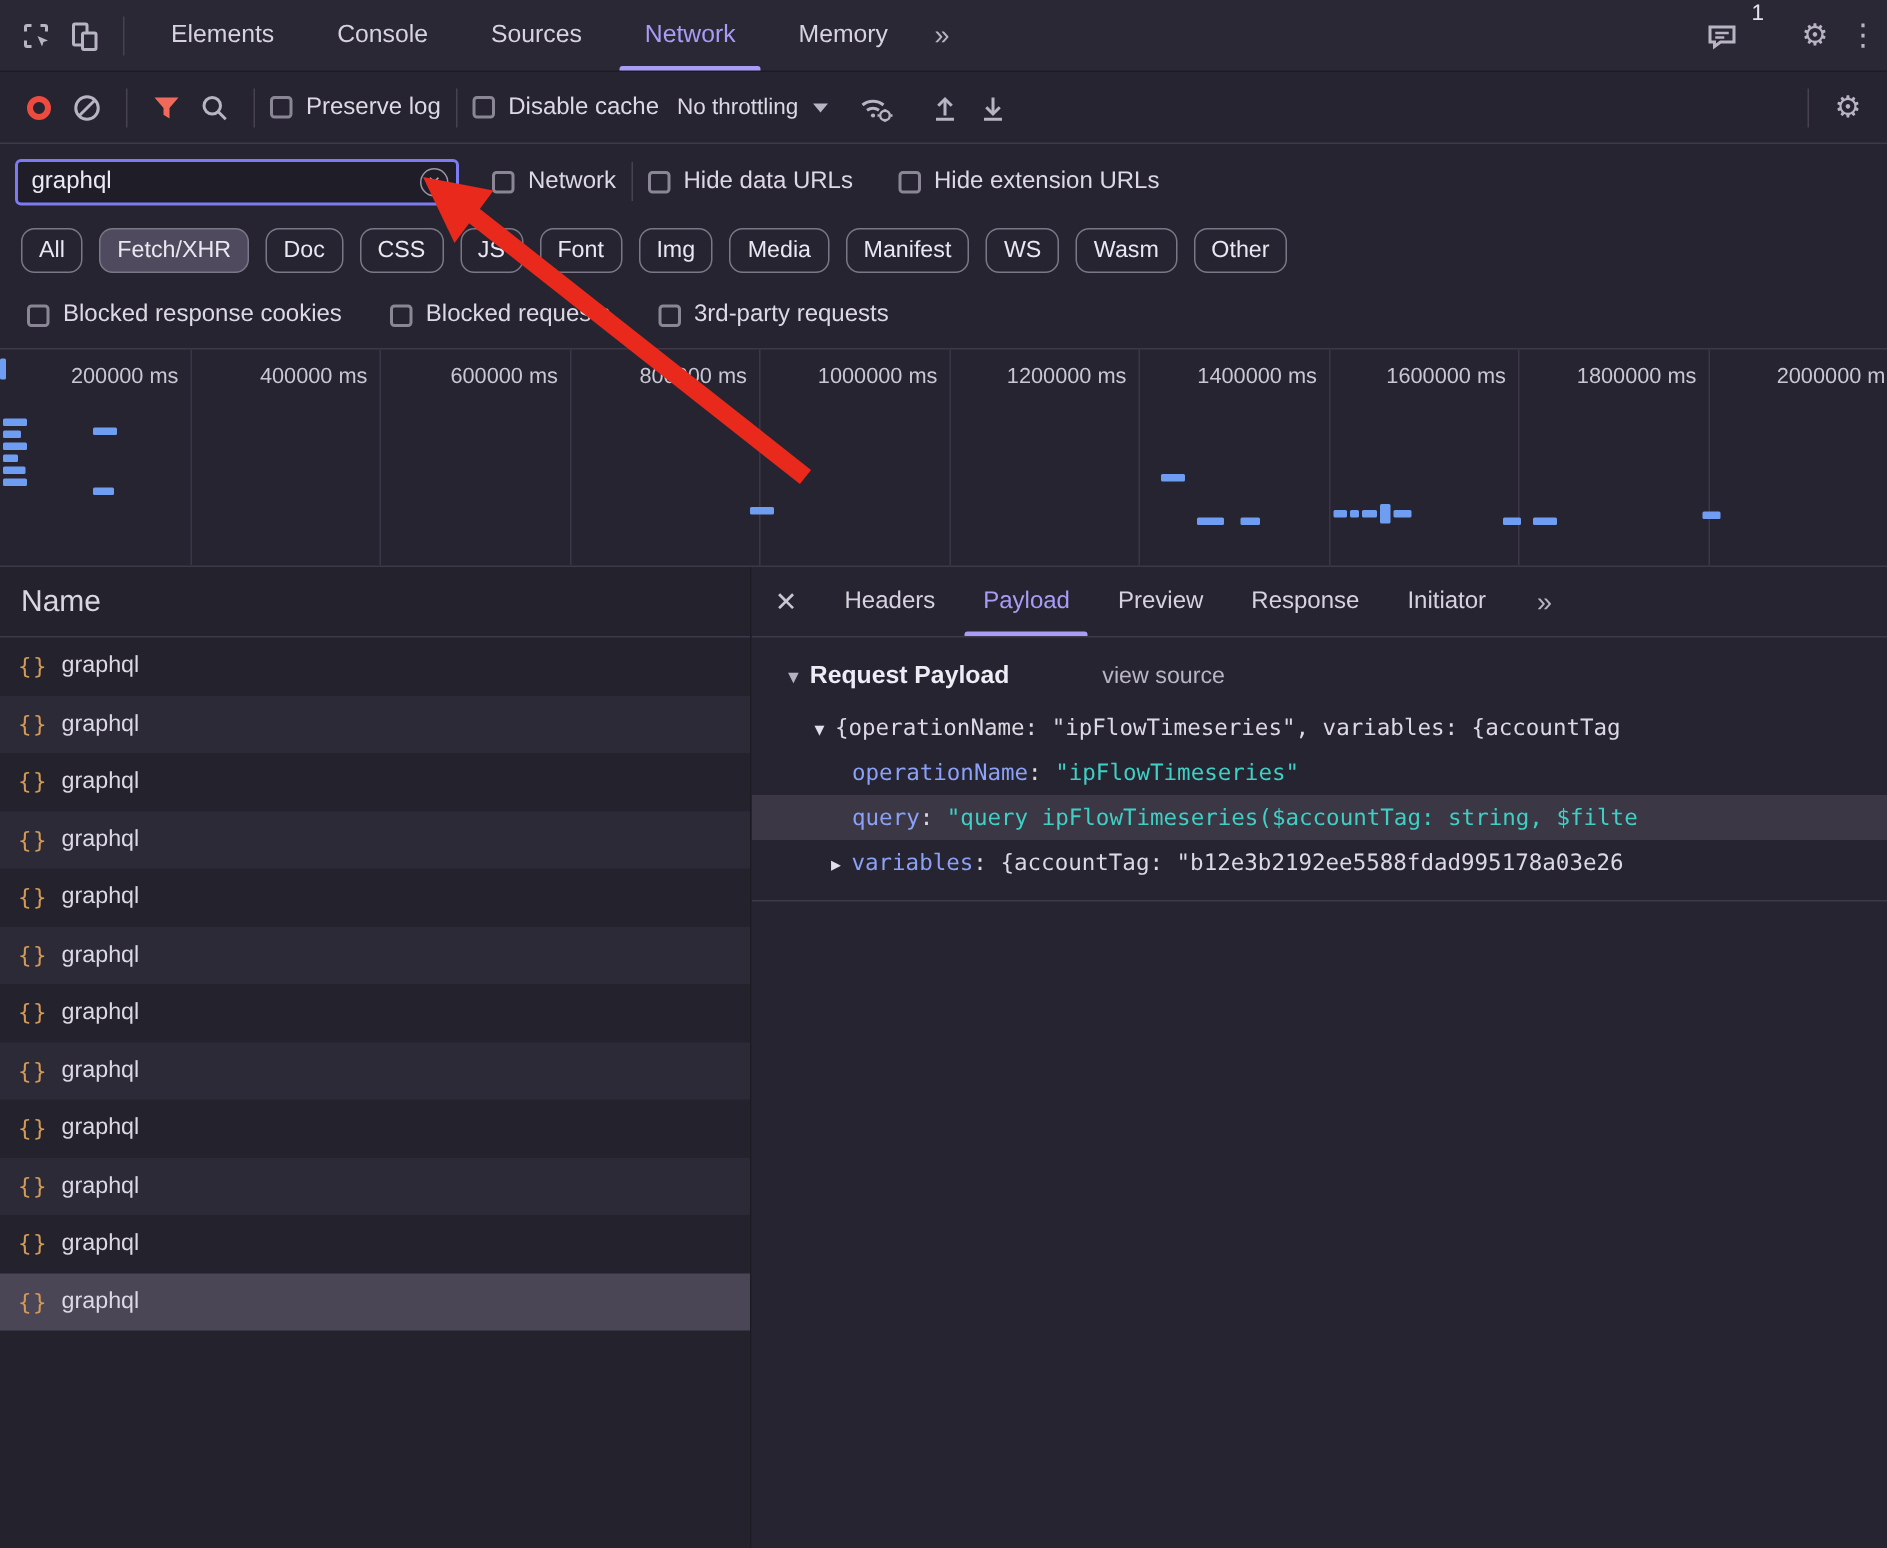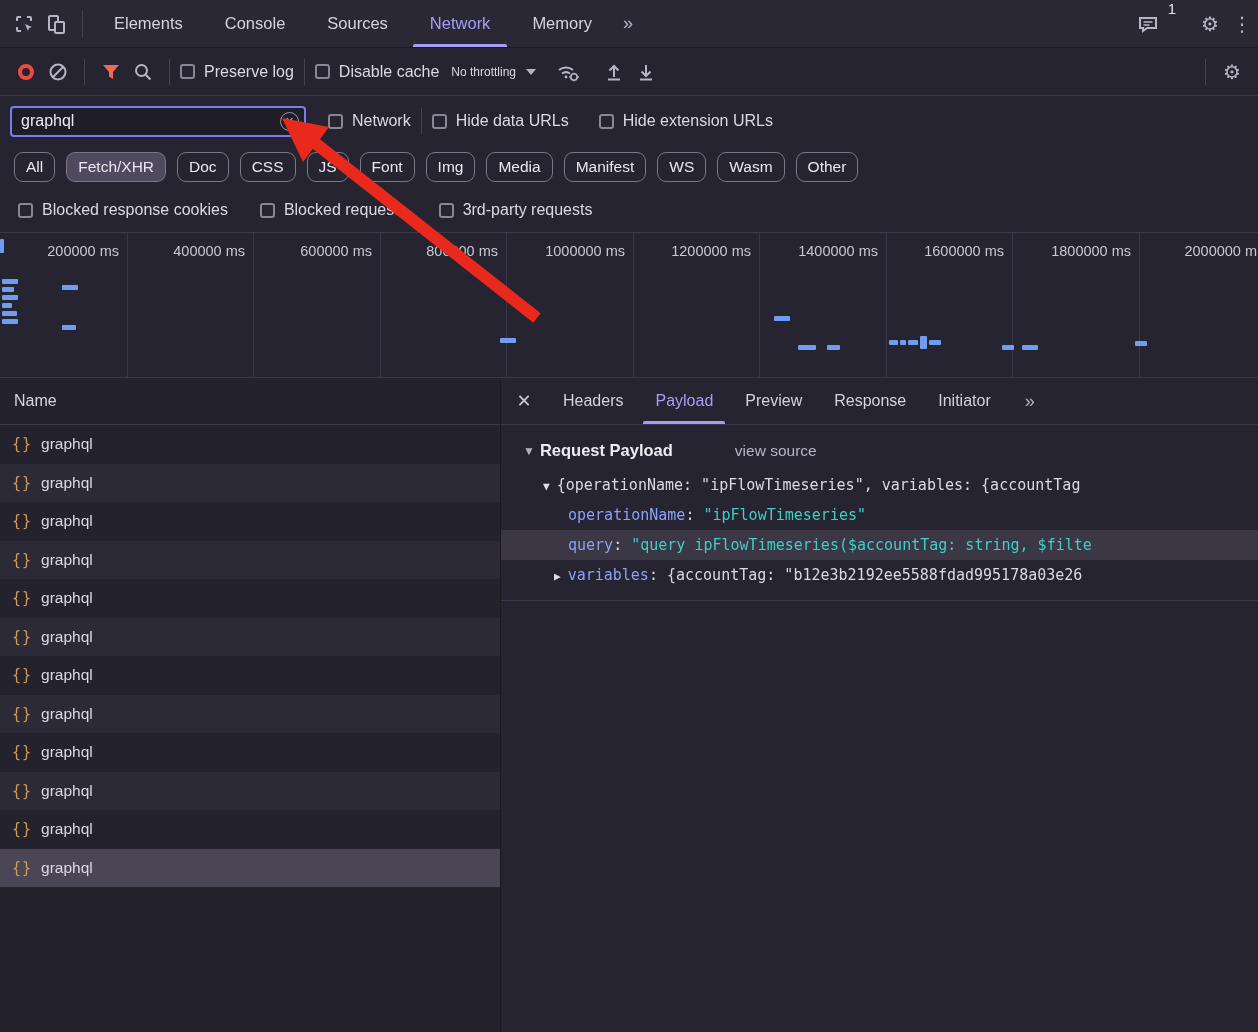--- a/index.html
+++ b/index.html
@@ -26,21 +26,21 @@
   .glyph{color:#b8b4c4;font-size:20px;line-height:1;}
   .badge-num{font-size:15px;color:#e4e1ec;margin-left:4px;}
   .chevrons{color:#b8b4c4;font-size:18px;letter-spacing:-2px;padding:0 10px;cursor:pointer;}
 
   
   .toolbar1{height:48px;border-bottom:1px solid var(--border);display:flex;align-items:center;padding:0 10px;}
   .record-dot{width:16px;height:16px;border-radius:50%;border:4px solid #ee4b40;flex:none;}
   .cb{width:15px;height:15px;border:2px solid #8a8696;border-radius:3px;background:transparent;flex:none;margin-right:9px;cursor:pointer;}
   .cb-label{font-size:16px;color:#dcd9e4;white-space:nowrap;}
   .cb-group{display:flex;align-items:center;cursor:pointer;}
-  .throttle{font-size:12px;color:#dcd9e4;margin:0 6px 0 12px;cursor:pointer;white-space:nowrap;}
+  .throttle{font-size:15px;color:#dcd9e4;margin:0 6px 0 12px;cursor:pointer;white-space:nowrap;}
   .dd-arrow{width:0;height:0;border-left:5px solid transparent;border-right:5px solid transparent;border-top:6px solid #b8b4c4;margin:0 16px 0 4px;}
   .push{flex:1;}
 
   
   .filterrow{height:50px;display:flex;align-items:center;padding:0 10px;}
   .filter-box{position:relative;width:296px;height:31px;margin-right:22px;flex:none;}
   .filter-box input{width:100%;height:100%;background:#1f1d28;border:2px solid #7d7bf0;border-radius:4px;color:#ecebf4;font-size:16px;padding:0 30px 0 9px;outline:none;font-family:"Liberation Sans",sans-serif;}
   .clear-x{position:absolute;right:7px;top:6px;width:19px;height:19px;border:1.5px solid #9a96a8;border-radius:50%;color:#b6b1c2;font-size:11px;display:flex;align-items:center;justify-content:center;cursor:pointer;}
 
   
@@ -53,21 +53,21 @@
 
   
   .timeline{position:relative;height:146px;border-top:1px solid var(--border);border-bottom:1px solid var(--border);overflow:hidden;background:var(--bg);cursor:crosshair;}
   .grid{position:absolute;top:0;bottom:0;width:1px;background:#3a3648;}
   .tl-label{position:absolute;top:10px;width:122px;text-align:right;font-size:14.5px;color:#cac7d4;white-space:nowrap;}
   .tl-bar{position:absolute;background:var(--bar);border-radius:1px;}
 
   
   .main{position:absolute;top:378px;left:0;right:0;bottom:0;display:flex;}
   .left-panel{width:501px;flex:none;border-right:1px solid var(--border-dark);background:var(--panel);display:flex;flex-direction:column;}
-  .name-header{height:47px;border-bottom:1px solid var(--border);display:flex;align-items:center;padding-left:14px;font-size:16px;color:#d9d6e2;flex:none;}
+  .name-header{height:47px;border-bottom:1px solid var(--border);display:flex;align-items:center;padding-left:14px;font-size:20px;color:#d9d6e2;flex:none;}
   .name-list{flex:1;overflow:hidden;}
   .req-row{height:38.5px;display:flex;align-items:center;padding-left:12px;cursor:pointer;}
   .req-row.alt{background:var(--stripe);}
   .req-row.sel{background:var(--sel);}
   .braces{color:#d29a56;font-size:15px;font-family:"DejaVu Sans Mono",monospace;margin-right:9px;letter-spacing:1px;}
   .req-name{font-size:15.5px;color:#dcd9e4;}
 
   
   .right-panel{flex:1;background:var(--bg);overflow:hidden;display:flex;flex-direction:column;}
   .detail-tabs{height:47px;border-bottom:1px solid var(--border);display:flex;align-items:stretch;flex:none;}

